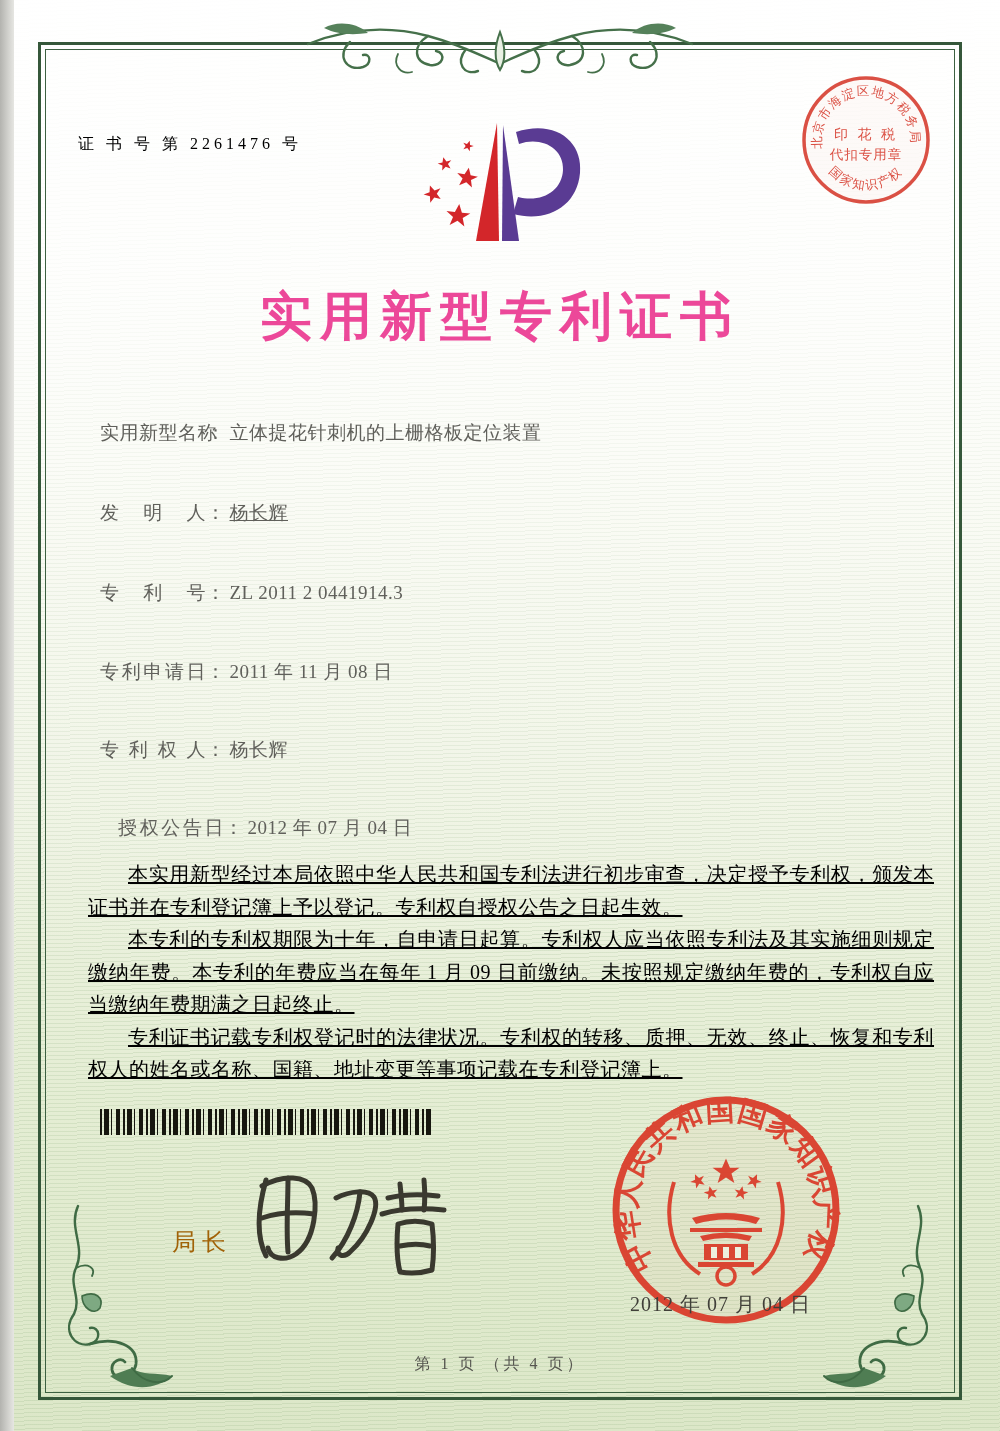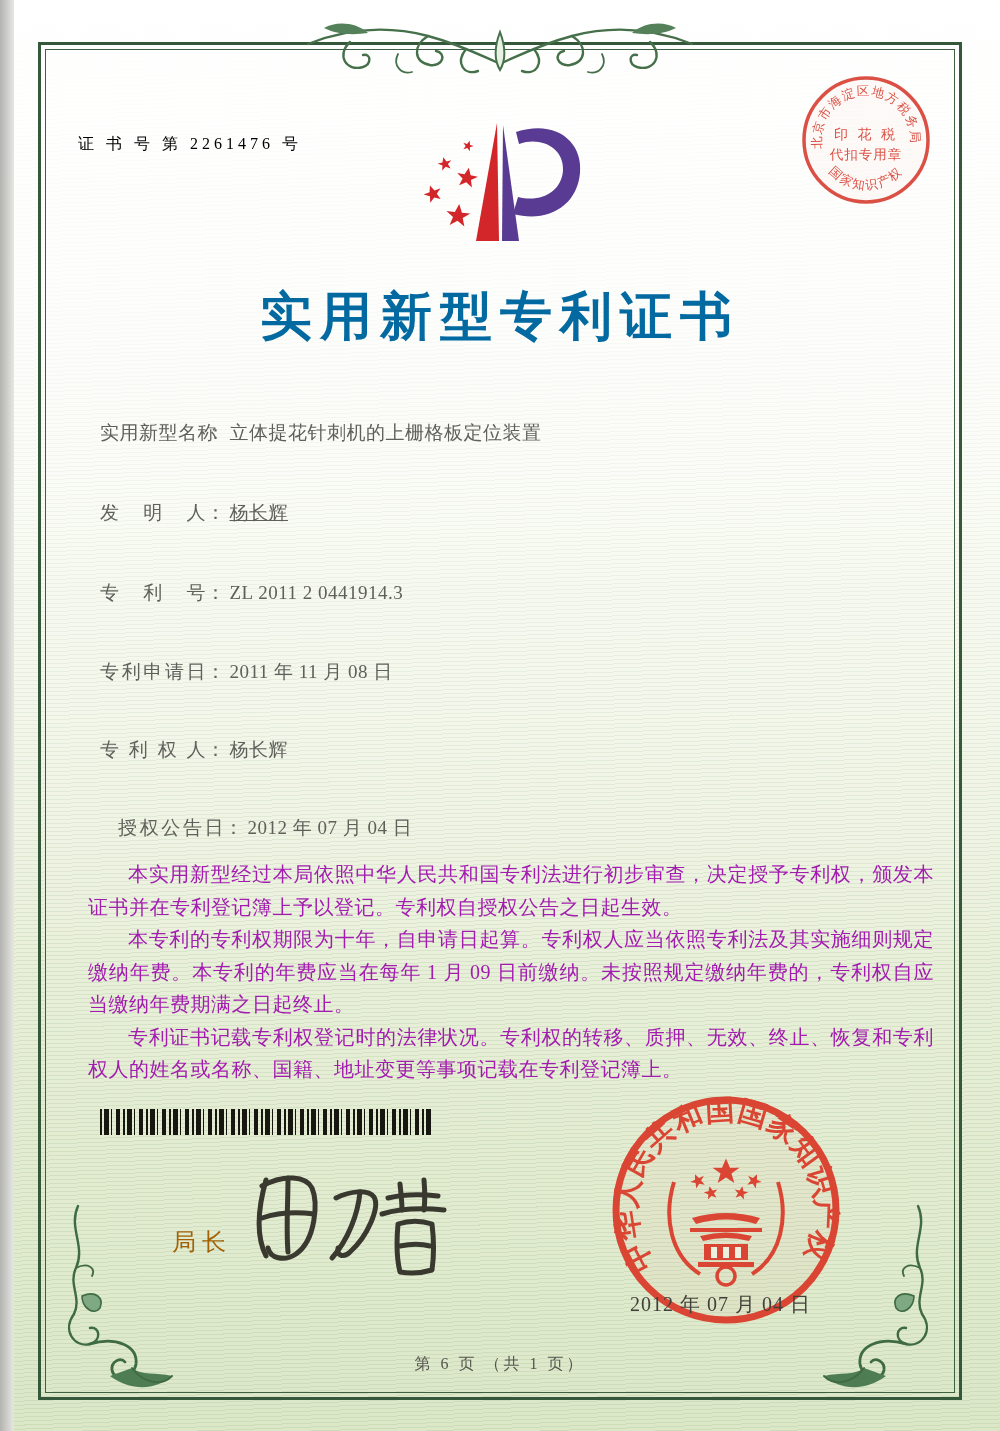--- a/index.html
+++ b/index.html
@@ -22,27 +22,27 @@
   .frame-inner{
     position:absolute;left:4px;top:4px;right:4px;bottom:4px;
     border:1px solid #3c6041;
   }
   .abs{position:absolute;}
   .cert-number{
     left:78px;top:134px;font-size:16px;letter-spacing:4px;color:#000000;
   }
   .page-title{
     left:0;top:282px;width:1000px;text-align:center;
-    font-size:52px;letter-spacing:8px;font-weight:600;color:#0369a1;
+    font-size:52px;letter-spacing:8px;font-weight:600;color:#ec4899;
   }
   .field-row{left:100px;font-size:19px;color:#60605b;letter-spacing:.5px;white-space:nowrap;}
   .field-label{display:inline-block;width:106px;text-align:justify;text-align-last:justify;}
   .field-colon{display:inline-block;margin-right:4px;}
   .body-text{
-    left:88px;top:858px;width:846px;color:#a21caf;
+    left:88px;top:858px;width:846px;color:#000000;text-decoration:underline;
   }
   .body-text p{
     margin:0;font-size:20px;line-height:32.5px;text-align:justify;
     text-indent:2em;letter-spacing:.5px;
   }
   .barcode{
     left:100px;top:1109px;width:332px;height:26px;
     background:repeating-linear-gradient(90deg,
       #17170f 0 2px,transparent 2px 4px,
       #17170f 4px 9px,transparent 9px 11px,
@@ -212,13 +212,13 @@
       <rect x="-15" y="35" width="6" height="11"></rect>
       <rect x="-3" y="35" width="6" height="11"></rect>
       <rect x="9" y="35" width="6" height="11"></rect>
     </g>
     <circle cx="0" cy="64" r="9" fill="none" stroke="#da3a28" stroke-width="3.5"></circle>
   </g>
 </svg>
 
 <div class="abs seal-date">2012 年 07 月 04 日</div>
 
-<div class="abs page-footer">第 6 页 （共 1 页）</div>
+<div class="abs page-footer">第 1 页 （共 4 页）</div>
 
 </body></html>

